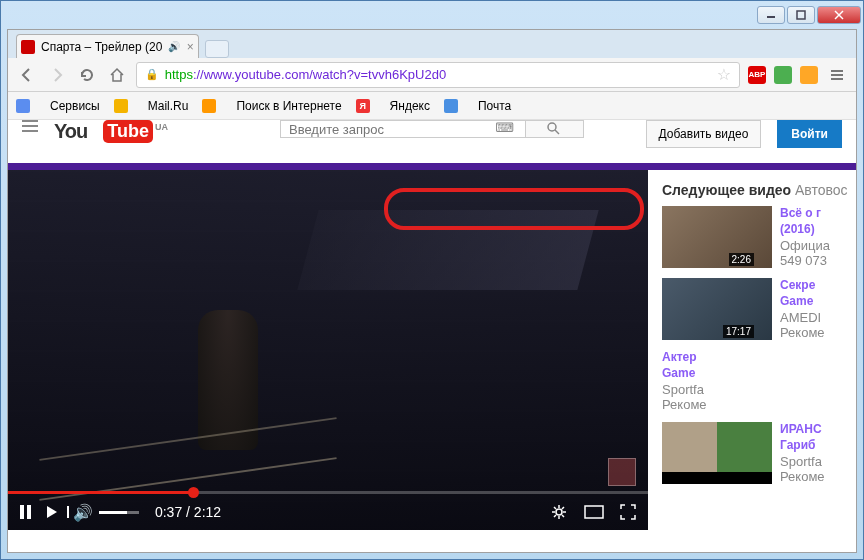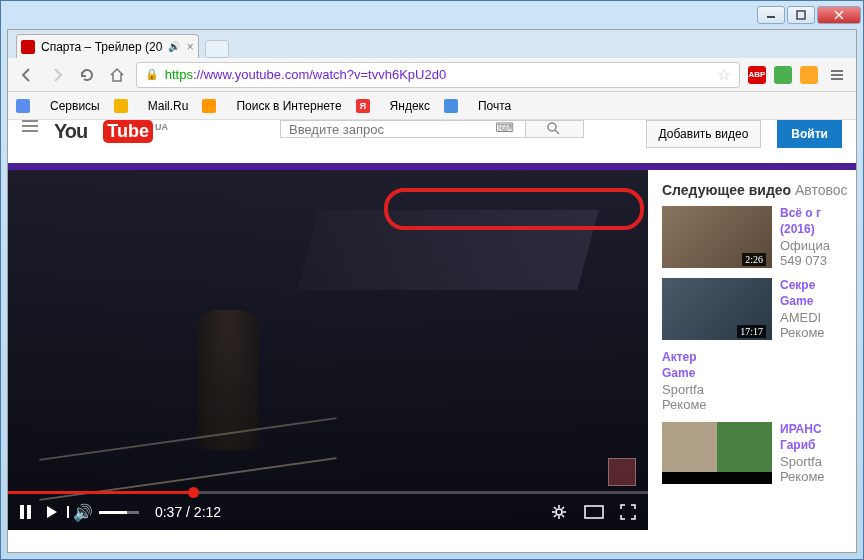--- a/index.html
+++ b/index.html
@@ -86,21 +86,21 @@
     .time { font-size: 14px; }
     .spacer { flex: 1; }
     .watermark { position: absolute; bottom: 44px; right: 12px; width: 28px; height: 28px; background: rgba(200,80,80,0.4); border: 1px solid rgba(255,255,255,0.3); }
     
     
     .sidebar { flex: 1; padding: 12px 0 0 14px; overflow: hidden; }
     .upnext { font-size: 14px; color: #333; margin-bottom: 8px; }
     .upnext-auto { color: #888; }
     .rec { display: flex; gap: 8px; margin-bottom: 10px; }
     .thumb { width: 110px; height: 62px; background: linear-gradient(135deg, #556, #334); position: relative; flex-shrink: 0; }
-    .thumb-dur { position: absolute; bottom: 2px; right: 6px; background: rgba(0,0,0,0.8); color: #fff; font-size: 10px; padding: 1px 3px; font-family: Liberation Serif, serif; }
+    .thumb-dur { position: absolute; bottom: 2px; right: 18px; background: rgba(0,0,0,0.8); color: #fff; font-size: 10px; padding: 1px 3px; }
     .rec-info { font-size: 12px; overflow: hidden; }
     .rec-title { font-weight: bold; color: #8b5cf6; margin-bottom: 2px; white-space: nowrap; overflow: hidden; }
     .rec-meta { color: #888; font-size: 13px; white-space: nowrap; overflow: hidden; }
     .thumb1 { background: linear-gradient(135deg, #8a7560, #5a4838); }
     .thumb2 { background: linear-gradient(135deg, #4a5a6a, #2a3844); }
     .thumb3 { background: linear-gradient(135deg, #c0a878, #8a7048); }
     .thumb4 { background: linear-gradient(90deg, #b0a088 50%, #4a8040 50%); }
     .thumb4::after { content: ''; position: absolute; bottom: 0; left: 0; right: 0; height: 12px; background: #000; }
   </style>
 </head>

